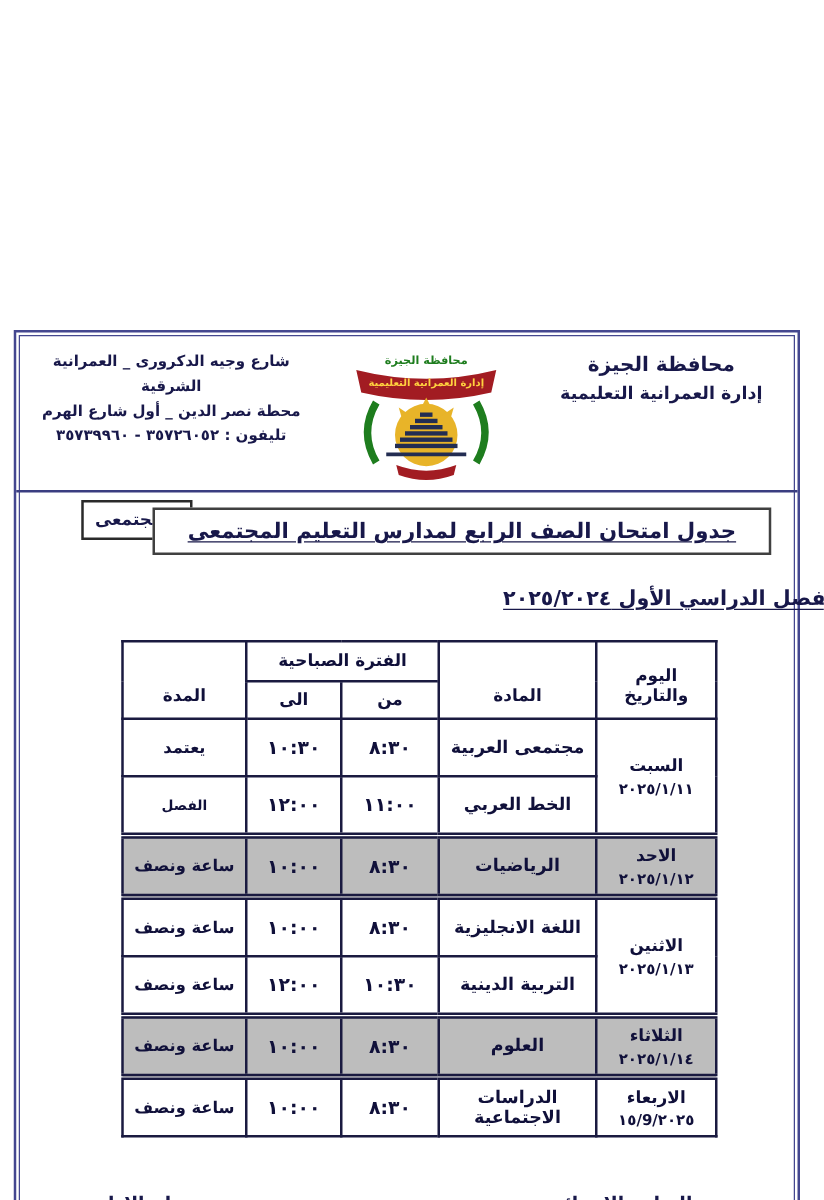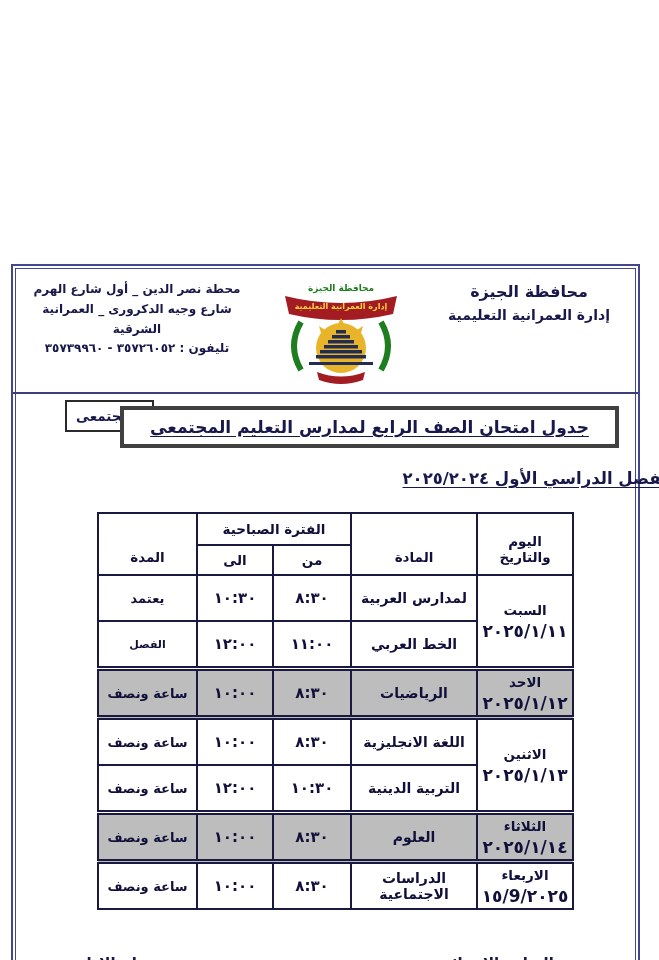--- a/index.html
+++ b/index.html
@@ -84,21 +84,21 @@
     top: -6px;
     border: 2px solid #2a2a2a;
     padding: 6px 9px;
     font-size: 13.5px;
     font-weight: bold;
     background: #fff;
   }
   .title-box {
     margin: 0 auto;
     width: fit-content;
-    border: 4px solid #404040;
+    border: 2px solid #404040;
     padding: 7px 26px;
     font-size: 17px;
     font-weight: bold;
     transform: translateX(44px);
     background: #fff;
   }
   .title-box span { text-decoration: underline; text-underline-offset: 3px; }
   .subtitle-row {
     text-align: right;
     margin-top: 17px;
@@ -128,21 +128,21 @@
   }
   table.schedule thead th { font-size: 13.5px; font-weight: bold; }
   table.schedule thead tr.period-row th { height: 28px; }
   table.schedule thead tr.fromto-row th { height: 26px; }
   table.schedule thead th.spans { vertical-align: bottom; padding-bottom: 9px; }
   table.schedule tbody td { height: 42px; font-weight: bold; }
   td.subject-cell  { font-size: 14px; }
   td.time-cell     { font-size: 15px; letter-spacing: 1px; }
   td.duration-cell { font-size: 13px; }
   td.day-cell .day-name { font-size: 13.5px; }
-  td.day-cell .day-date { font-size: 17px; margin-top: 3px; letter-spacing: 0.5px; }
+  td.day-cell .day-date { font-size: 12px; margin-top: 3px; letter-spacing: 0.5px; }
   tr.highlight td { background: #bdbdbd; }
   tr.group-start td { border-top: 5px double #1a1a40; }
   td.small-duration { font-size: 11px; vertical-align: top; padding-top: 1px; }
   
   .doc-footer {
     display: flex;
     direction: rtl;
     justify-content: space-between;
     align-items: center;
     margin-top: 44px;
@@ -181,22 +181,22 @@
             <rect x="45" y="70" width="42" height="3.5" fill="#232d52"></rect>
             <rect x="41" y="75" width="50" height="3.5" fill="#232d52"></rect>
             <rect x="34" y="82" width="64" height="3" fill="#232d52"></rect>
             <path d="M26,90 Q12,66 26,42" stroke="#1e7d1e" stroke-width="6" fill="none"></path>
             <path d="M106,90 Q120,66 106,42" stroke="#1e7d1e" stroke-width="6" fill="none"></path>
             <path d="M42,92 Q66,101 90,92 L88,100 Q66,108 44,100 Z" fill="#a21c22"></path>
           </svg>
         </div>
 
         <div class="header-left">
+          <div>شارع وجيه الدكرورى _ العمرانية الشرقية</div>
           <div>محطة نصر الدين _ أول شارع الهرم</div>
-          <div>شارع وجيه الدكرورى _ العمرانية الشرقية</div>
           <div>تليفون : ٣٥٧٢٦٠٥٢ - ٣٥٧٣٩٩٦٠</div>
         </div>
       </div>
 
       <div class="title-row">
         <div class="classification-badge">٤/مجتمعى</div>
         <div class="title-box">
           <span>جدول امتحان الصف الرابع لمدارس التعليم المجتمعى</span>
         </div>
       </div>
@@ -224,21 +224,21 @@
             <th>من</th>
             <th>الى</th>
           </tr>
         </thead>
         <tbody>
           <tr>
             <td rowspan="2" class="day-cell">
               <div class="day-name">السبت</div>
               <div class="day-date">٢٠٢٥/١/١١</div>
             </td>
-            <td class="subject-cell">لمدارس العربية</td>
+            <td class="subject-cell">مجتمعى العربية</td>
             <td class="time-cell">٨:٣٠</td>
             <td class="time-cell">١٠:٣٠</td>
             <td class="duration-cell">يعتمد</td>
           </tr>
           <tr>
             <td class="subject-cell">الخط العربي</td>
             <td class="time-cell">١١:٠٠</td>
             <td class="time-cell">١٢:٠٠</td>
             <td class="duration-cell small-duration">الفصل</td>
           </tr>

